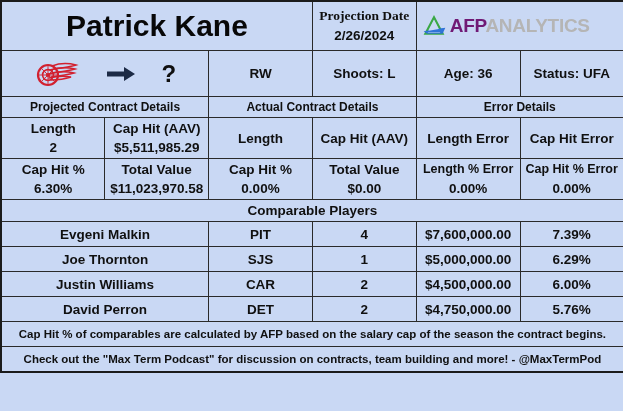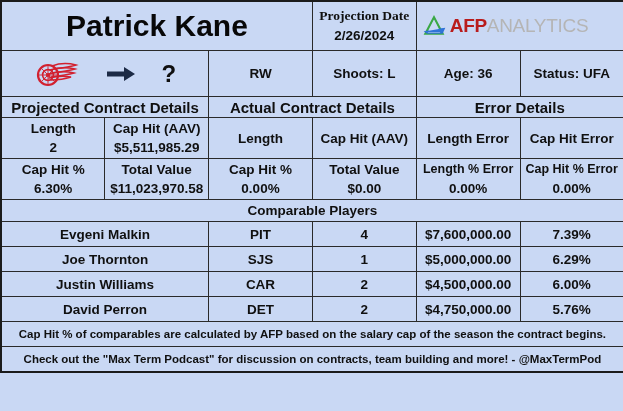--- a/index.html
+++ b/index.html
@@ -45,33 +45,33 @@
   .projdate{height:48px;}
   .projdate .l1{font-size:13.5px;line-height:20px;font-family:Liberation Serif, serif;}
   .projdate .l2{font-size:13.5px;line-height:20px;}
   .logo-cell{height:48px;}
   .logo-wrap{
     display:flex;align-items:center;justify-content:flex-start;
     gap:3px;padding-left:4px;height:48px;
   }
   .logo-mark{width:26px;height:26px;flex:0 0 auto;}
   .logo-txt{font-size:19px;font-weight:bold;letter-spacing:-0.3px;}
-  .logo-afp{color:#b91c1c;}
-  .logo-analytics{color:#b5b5b5;font-weight:normal;}
+  .logo-afp{color:#701a75;}
+  .logo-analytics{color:#b5b5b5;font-weight:bold;}
   
   .r2{height:45px;font-size:13.5px;}
   .teamwrap{
     display:flex;align-items:center;justify-content:space-evenly;
     height:45px;padding:0 6px;
   }
   .qmark{font-size:24px;font-weight:bold;color:#101010;line-height:24px;}
   .arrow{width:30px;height:18px;flex:0 0 auto;}
   .wings{width:46px;height:30px;flex:0 0 auto;}
   
-  .sect{height:20px;font-size:15px;}
+  .sect{height:20px;font-size:12px;}
   
   .dcell{height:40px;}
   .dlabel{font-size:13.5px;line-height:19px;}
   .dvalue{font-size:13.5px;line-height:19px;}
   .dlabel.small,.dvalue.small{font-size:12.5px;}
   
   .compheader{height:21px;font-size:13.5px;}
   .comprow td{height:24px;font-size:13.5px;}
   
   .foot td{

